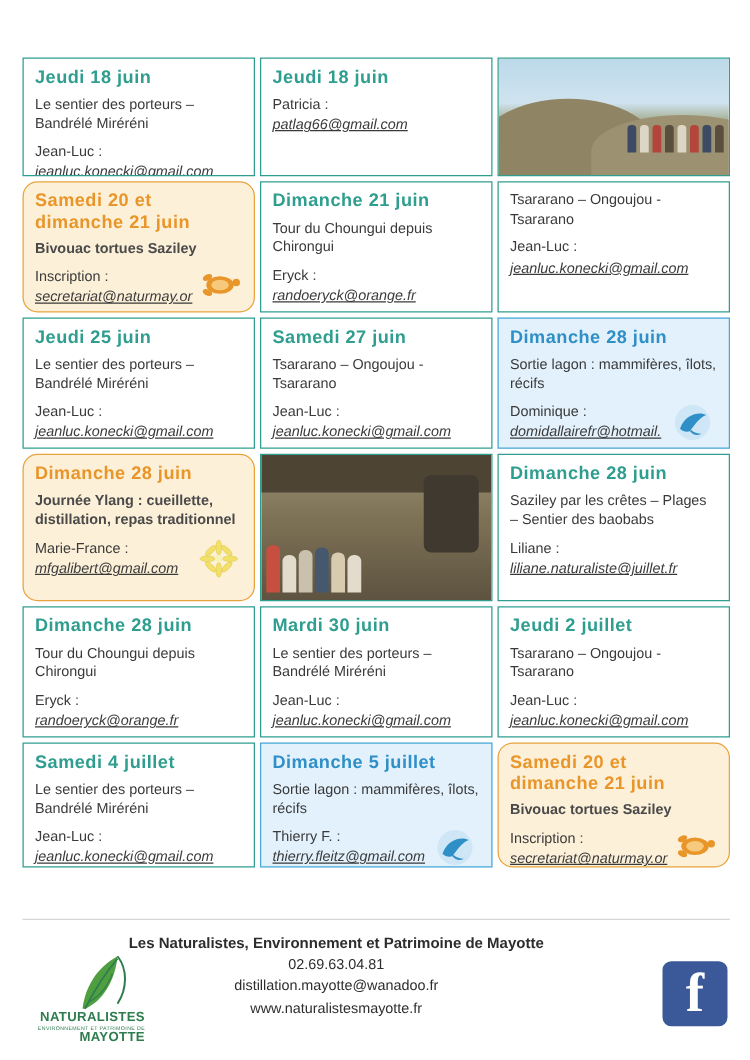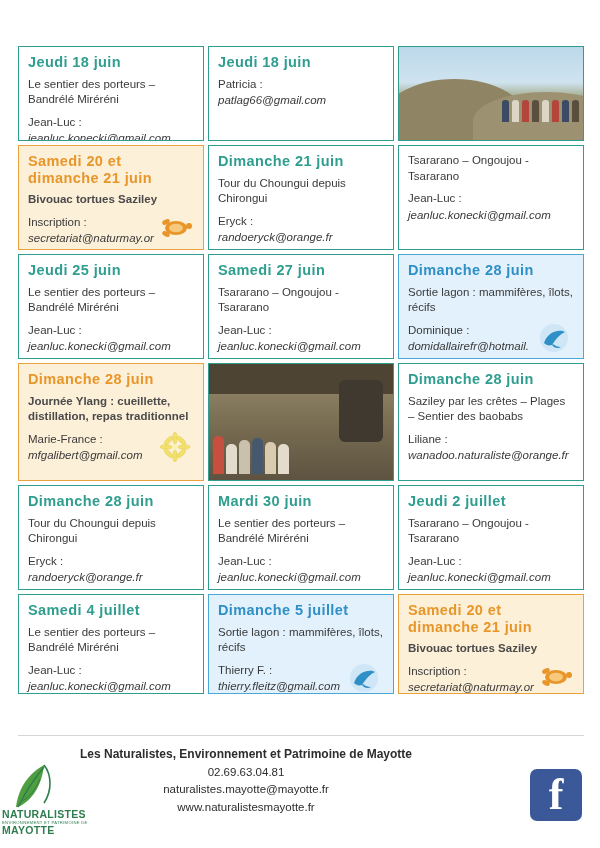--- a/index.html
+++ b/index.html
@@ -36,21 +36,21 @@
     padding: 7px 9px 8px 9px;
     position: relative;
     overflow: hidden;
   }
   .cell.h105 { height: 105px; }
   .cell.h115 { height: 95px; margin-top: 36px; }
   .cell.h118 { height: 118px; }
   .cell.h100 { height: 100px; }
 
   .cell.teal   { border-color: #2f9e8f; background: #ffffff; }
-  .cell.orange { border-color: #e8a33d; background: #fdf0d9; }
+  .cell.orange { border-color: #e8a33d; background: #fdf0d9; border-radius: 12px; }
   .cell.blue   { border-color: #49a8d8; background: #e2f1fb; }
   .cell.photo  { border: 1px solid #2f9e8f; padding: 0; }
 
   .title {
     font-size: 14.5px;
     font-weight: bold;
     letter-spacing: 0.4px;
     margin: 0 0 6px 0;
     line-height: 1.15;
   }
@@ -74,20 +74,21 @@
     line-height: 1.35;
     margin: 0;
   }
   .email {
     font-size: 11.5px;
     font-style: italic;
     color: #3a3a3a;
     line-height: 1.35;
     margin: 1px 0 0 0;
     word-break: break-word;
+    text-decoration: underline;
   }
   .contact-row {
     display: flex;
     align-items: flex-start;
     justify-content: space-between;
     gap: 4px;
   }
   .contact-text { flex: 1 1 auto; min-width: 0; }
 
   
@@ -204,32 +205,33 @@
   }
   .footer-text {
     position: absolute;
     left: 0;
     top: 10px;
     width: 492px;
     text-align: center;
     font-size: 11.5px;
     color: #2d2d2d;
     line-height: 1.55;
+    padding-left: 23px;
   }
   .footer-text .org {
     font-weight: bold;
     font-size: 12px;
   }
   .logo {
     position: absolute;
-    left: 2px;
+    left: 18px;
     top: 26px;
     width: 98px;
     height: 78px;
-    text-align: left;
+    text-align: right;
   }
   .logo .leaf-wrap { height: 48px; }
   .logo .logo-name {
     font-size: 10.5px;
     font-weight: bold;
     color: #2e7d4f;
     letter-spacing: 0.3px;
     line-height: 1.05;
   }
   .logo .logo-sub {
@@ -419,21 +421,21 @@
         </div>
       </div>
     </div>
 
     <div class="cell teal h118">
       <div class="title teal">Dimanche 28 juin</div>
       <div class="desc">Saziley par les crêtes – Plages – Sentier des baobabs</div>
       <div class="contact-row">
         <div class="contact-text">
           <div class="contact">Liliane :</div>
-          <div class="email">wanadoo.naturaliste@orange.fr</div>
+          <div class="email">liliane.naturaliste@juillet.fr</div>
         </div>
       </div>
     </div>
 
     <div class="cell teal h105">
       <div class="title teal">Dimanche 28 juin</div>
       <div class="desc">Tour du Choungui depuis Chirongui</div>
       <div class="contact-row">
         <div class="contact-text">
           <div class="contact">Eryck :</div>
@@ -528,20 +530,20 @@
         </svg>
       </div>
       <div class="logo-name">NATURALISTES</div>
       <div class="logo-sub">ENVIRONNEMENT ET PATRIMOINE DE</div>
       <div class="logo-name">MAYOTTE</div>
     </div>
 
     <div class="footer-text">
       <div class="org">Les Naturalistes, Environnement et Patrimoine de Mayotte</div>
       <div>02.69.63.04.81</div>
-      <div>naturalistes.mayotte@mayotte.fr</div>
+      <div>distillation.mayotte@wanadoo.fr</div>
       <div>www.naturalistesmayotte.fr</div>
     </div>
 
     <div class="fb">f</div>
   </div>
 
 </div>
 
 </body></html>

